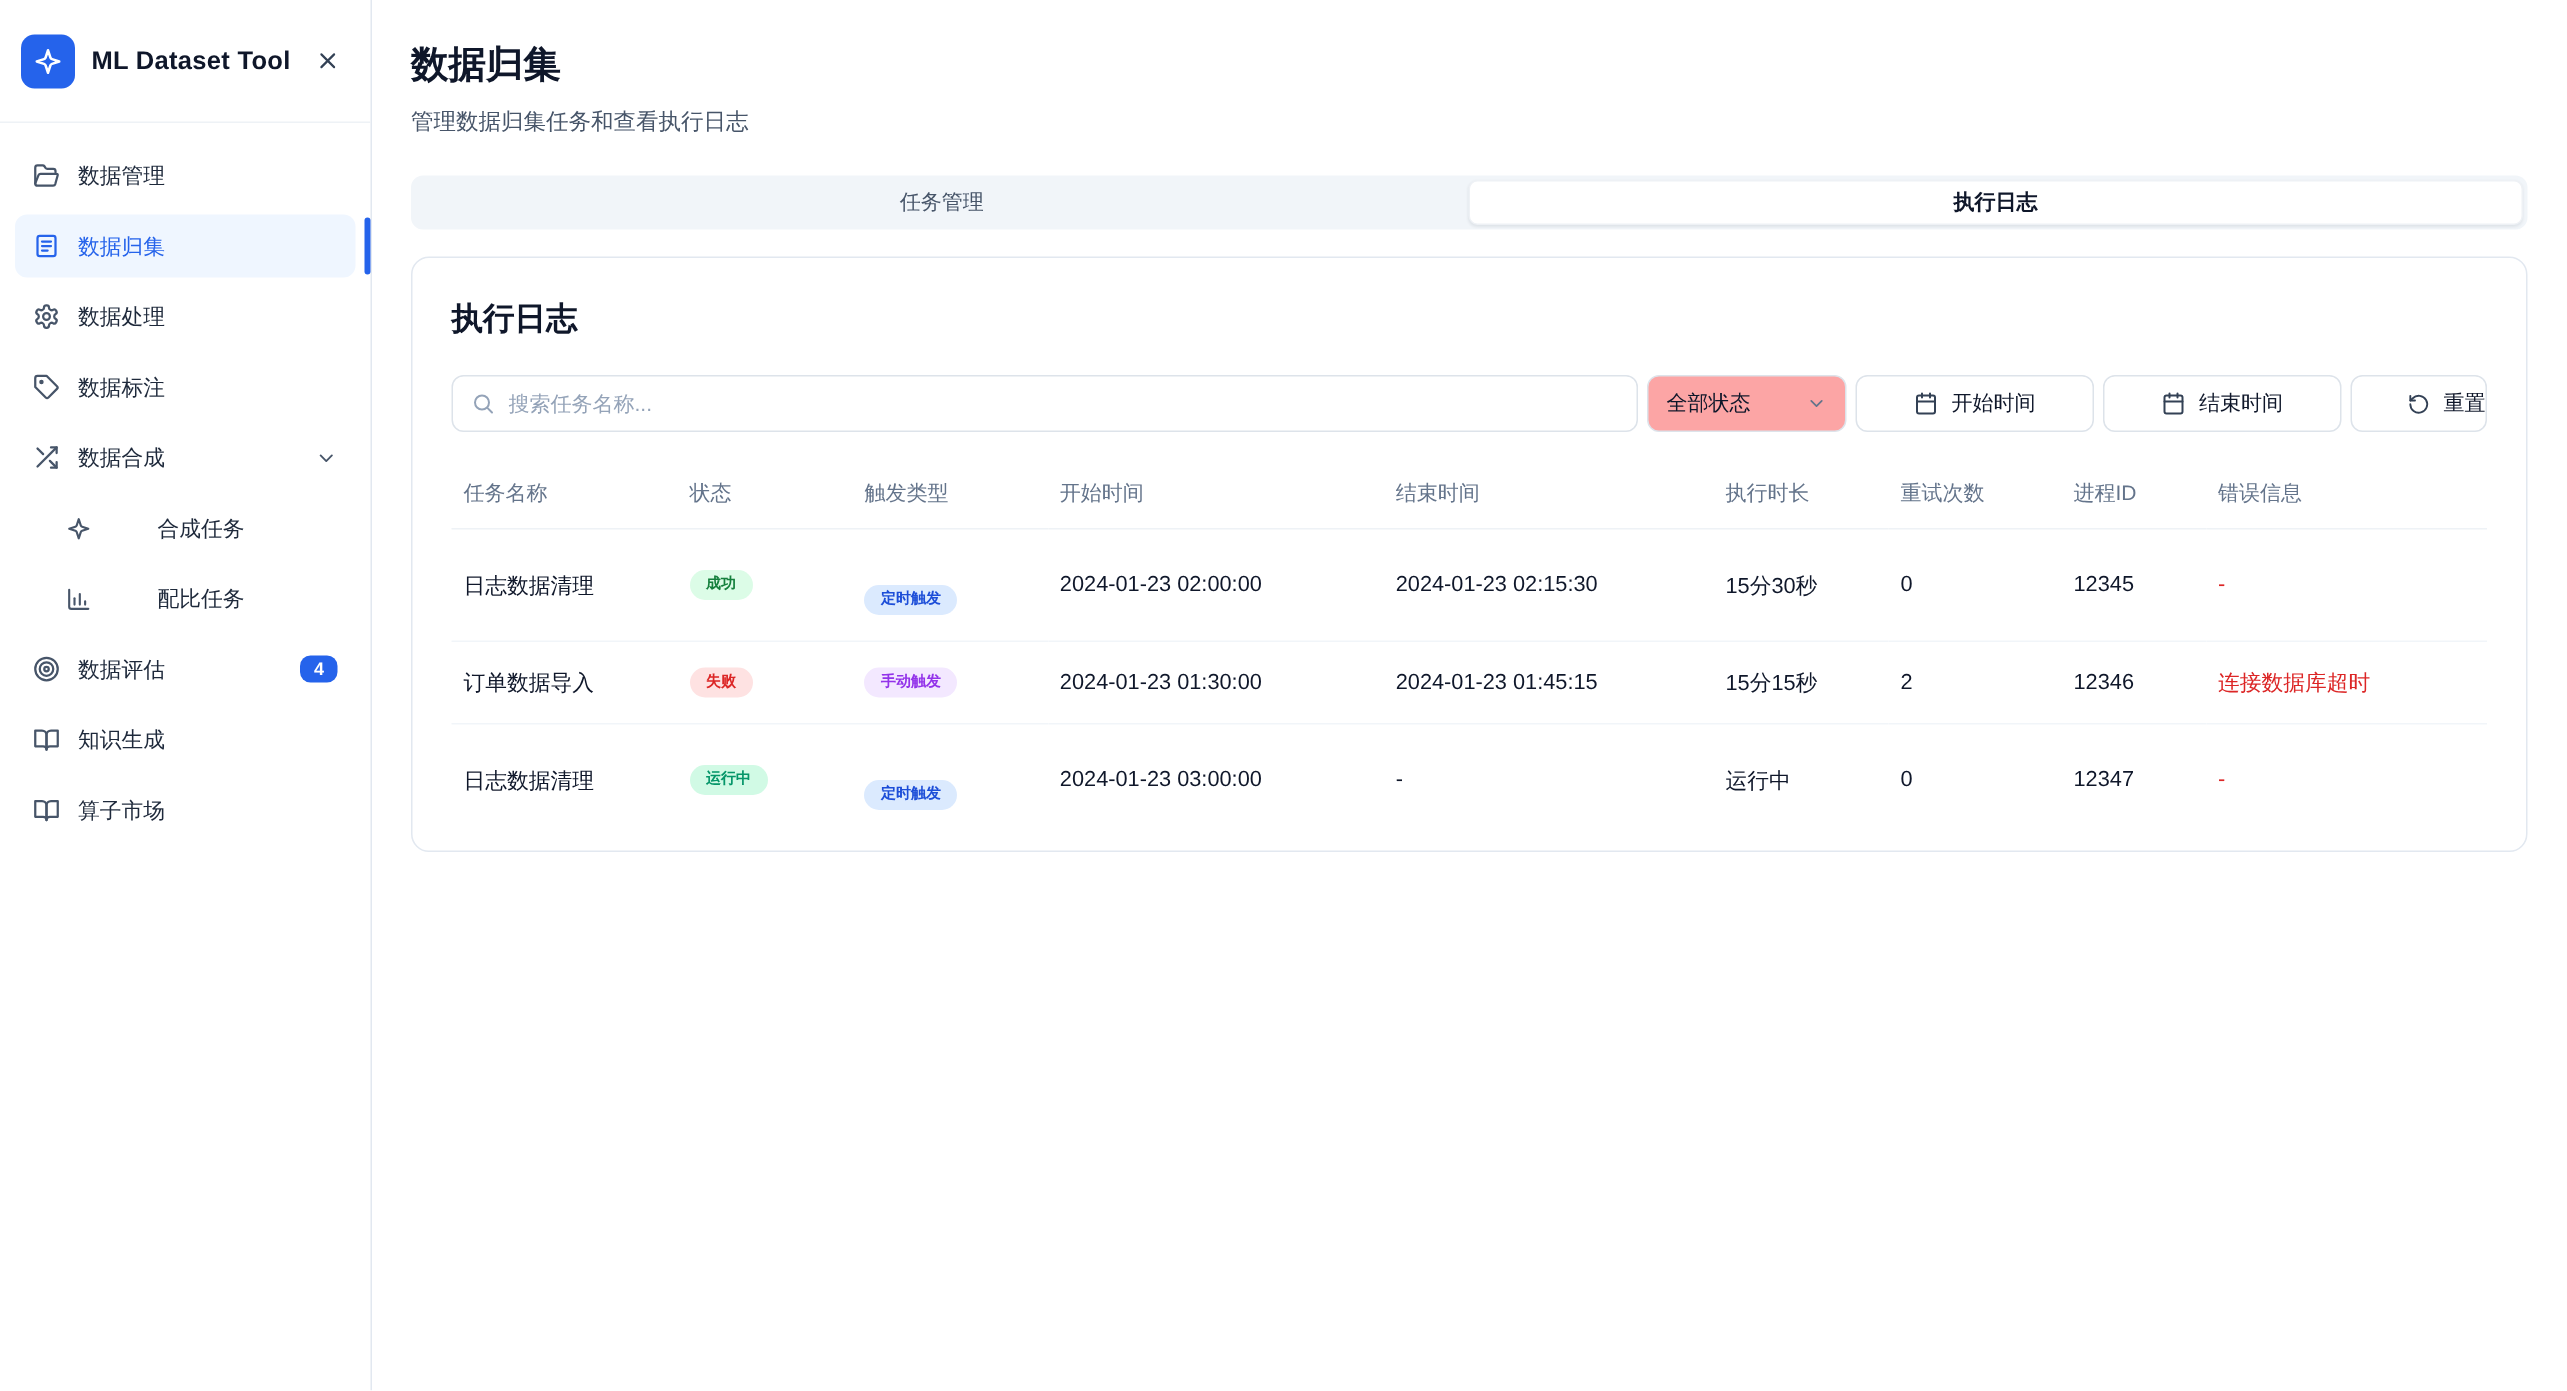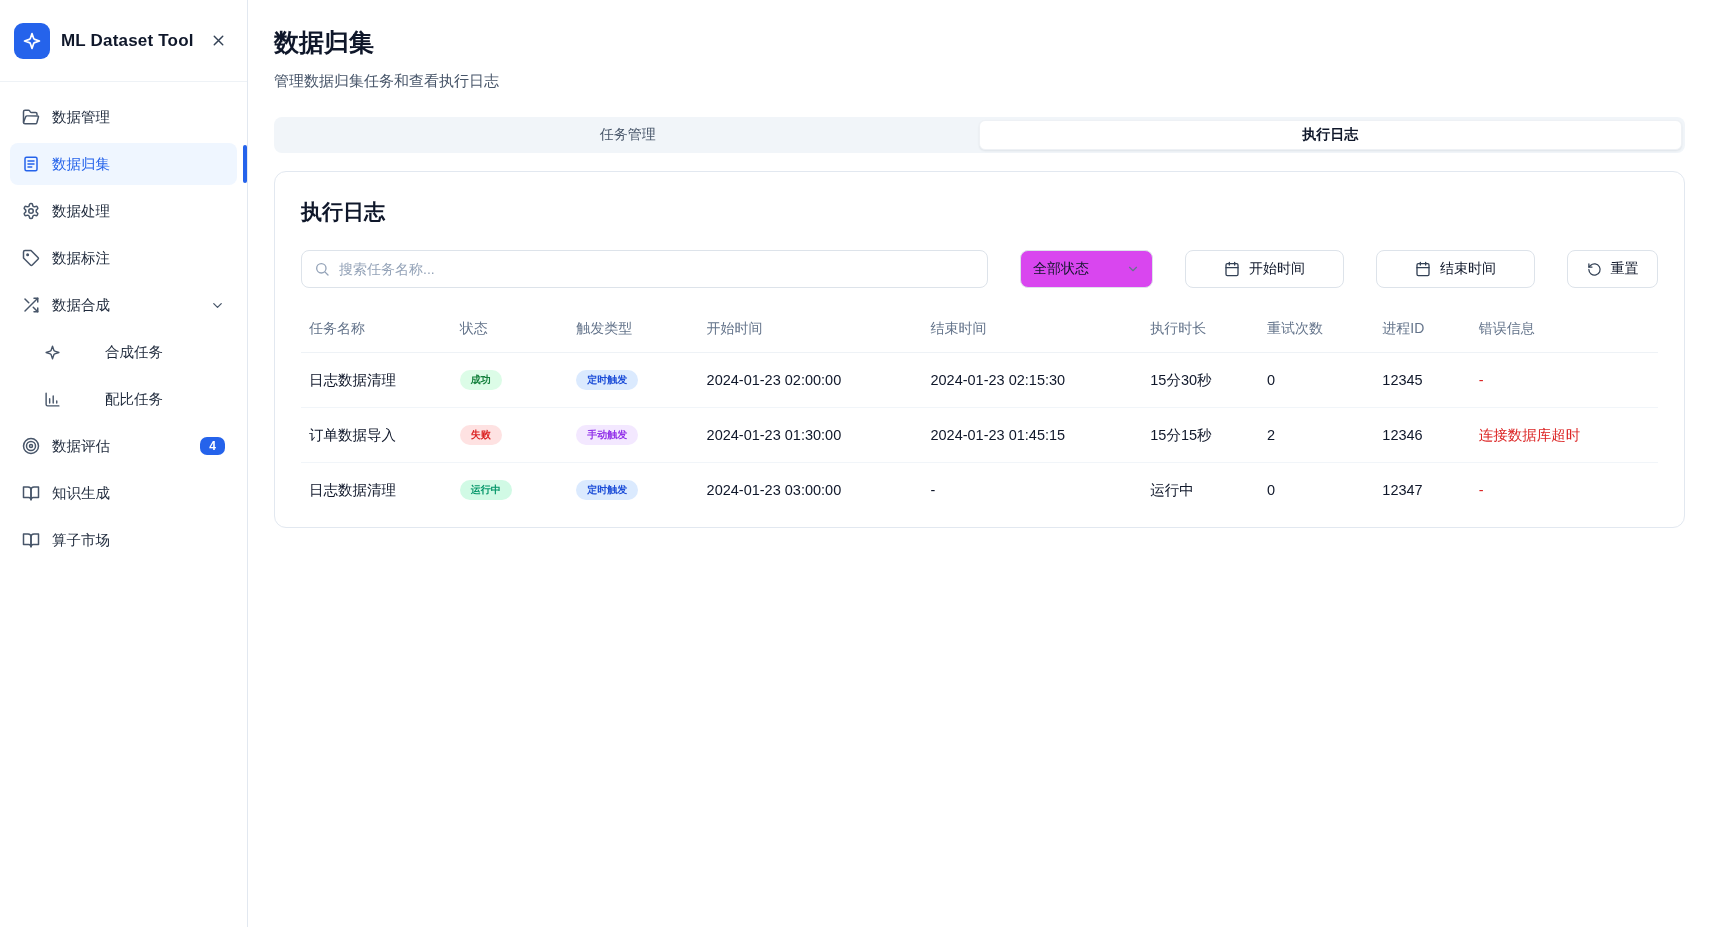--- a/index.html
+++ b/index.html
@@ -68,67 +68,67 @@
     background: #ffffff; color: #0f172a; font-weight: 600;
     box-shadow: 0 1px 2px rgba(15,23,42,.08); border: 1px solid #eef1f5;
   }
 
   .card {
     margin-top: 18px; background: #fff; border: 1px solid #e2e8f0;
     border-radius: 12px; padding: 26px 26px 10px 26px;
   }
   .card-title { font-size: 21px; font-weight: 700; }
 
-  .filters { display: flex; align-items: center; gap: 32px; margin-top: 24px; }
+  .filters { display: flex; align-items: center; gap: 6px; margin-top: 24px; }
   .search-box {
     flex: 1; display: flex; align-items: center; gap: 9px;
     border: 1px solid #dde3ea; border-radius: 8px; height: 38px; padding: 0 12px;
     background: #fff;
   }
   .search-box svg { color: #94a3b8; flex-shrink: 0; }
   .search-input {
     border: none; outline: none; flex: 1; font-size: 14px;
     font-family: inherit; color: #0f172a; background: transparent;
   }
   .search-input::placeholder { color: #94a3b8; }
   .select-box {
     width: 133px; height: 38px; border: 1px solid #dde3ea; border-radius: 8px;
     display: flex; align-items: center; justify-content: space-between;
-    padding: 0 12px; font-size: 14px; cursor: pointer; background: #d946ef;
+    padding: 0 12px; font-size: 14px; cursor: pointer; background: #fca5a5;
   }
   .select-box .chev { color: #64748b; display: flex; }
   .btn {
     height: 38px; border: 1px solid #dde3ea; border-radius: 8px; background: #fff;
     display: flex; align-items: center; justify-content: center; gap: 9px;
     font-size: 14px; font-family: inherit; color: #0f172a; cursor: pointer; font-weight: 500;
   }
   .btn svg { color: #334155; }
   .btn-date { width: 159px; }
-  .btn-reset { width: 91px; }
+  .btn-reset { width: 91px; justify-content: flex-end; }
 
   
   table { width: 100%; border-collapse: collapse; margin-top: 22px; table-layout: fixed; }
   thead th {
     text-align: left; font-size: 14px; font-weight: 500; color: #64748b;
     padding: 10px 8px 14px 8px; border-bottom: 1px solid #eef2f6;
   }
   tbody td {
     font-size: 14.5px; padding: 17px 8px; border-bottom: 1px solid #f1f5f9;
     vertical-align: middle; white-space: nowrap; overflow: hidden;
   }
   tbody tr:last-child td { border-bottom: none; }
   td.task-name { font-weight: 500; }
   .pill {
     display: inline-block; font-size: 10px; font-weight: 600;
     border-radius: 999px; padding: 4px 11px; line-height: 1.2;
   }
   .pill.success { background: #dcfce7; color: #15803d; }
   .pill.failed  { background: #fee2e2; color: #dc2626; }
   .pill.running { background: #d1fae5; color: #059669; }
-  .pill.scheduled { background: #dbeafe; color: #1d4ed8; }
+  .pill.scheduled { background: #dbeafe; color: #1d4ed8; margin-top: 20px; }
   .pill.manual    { background: #f3e8ff; color: #9333ea; }
   td.error-cell { color: #dc2626; }
   td.error-none { color: #dc2626; }
 </style>
 </head>
 <body>
 
 <div class="app">
 
   <aside class="sidebar">

